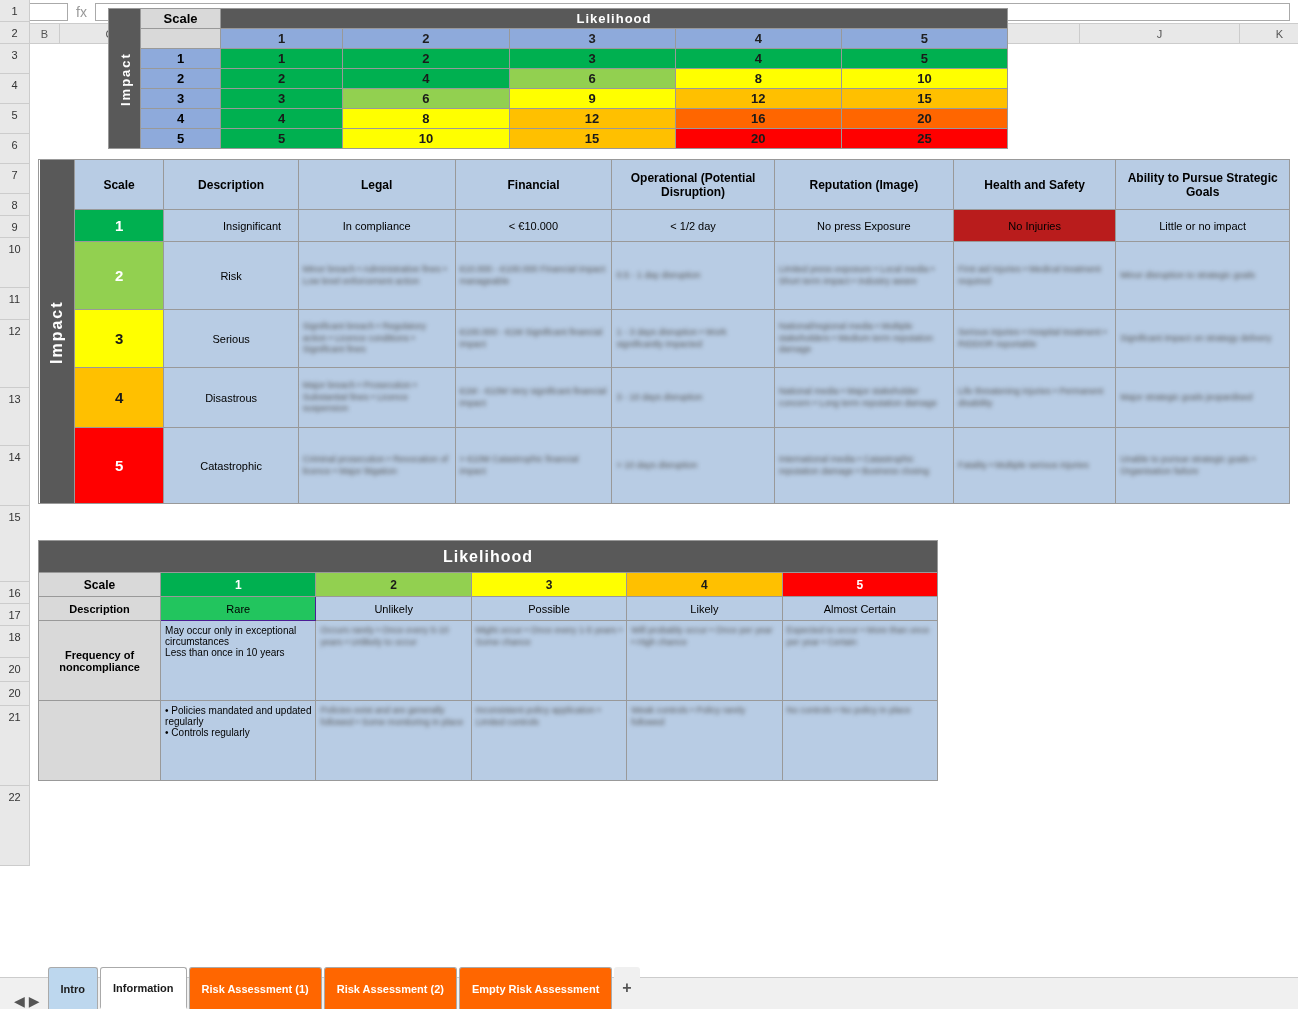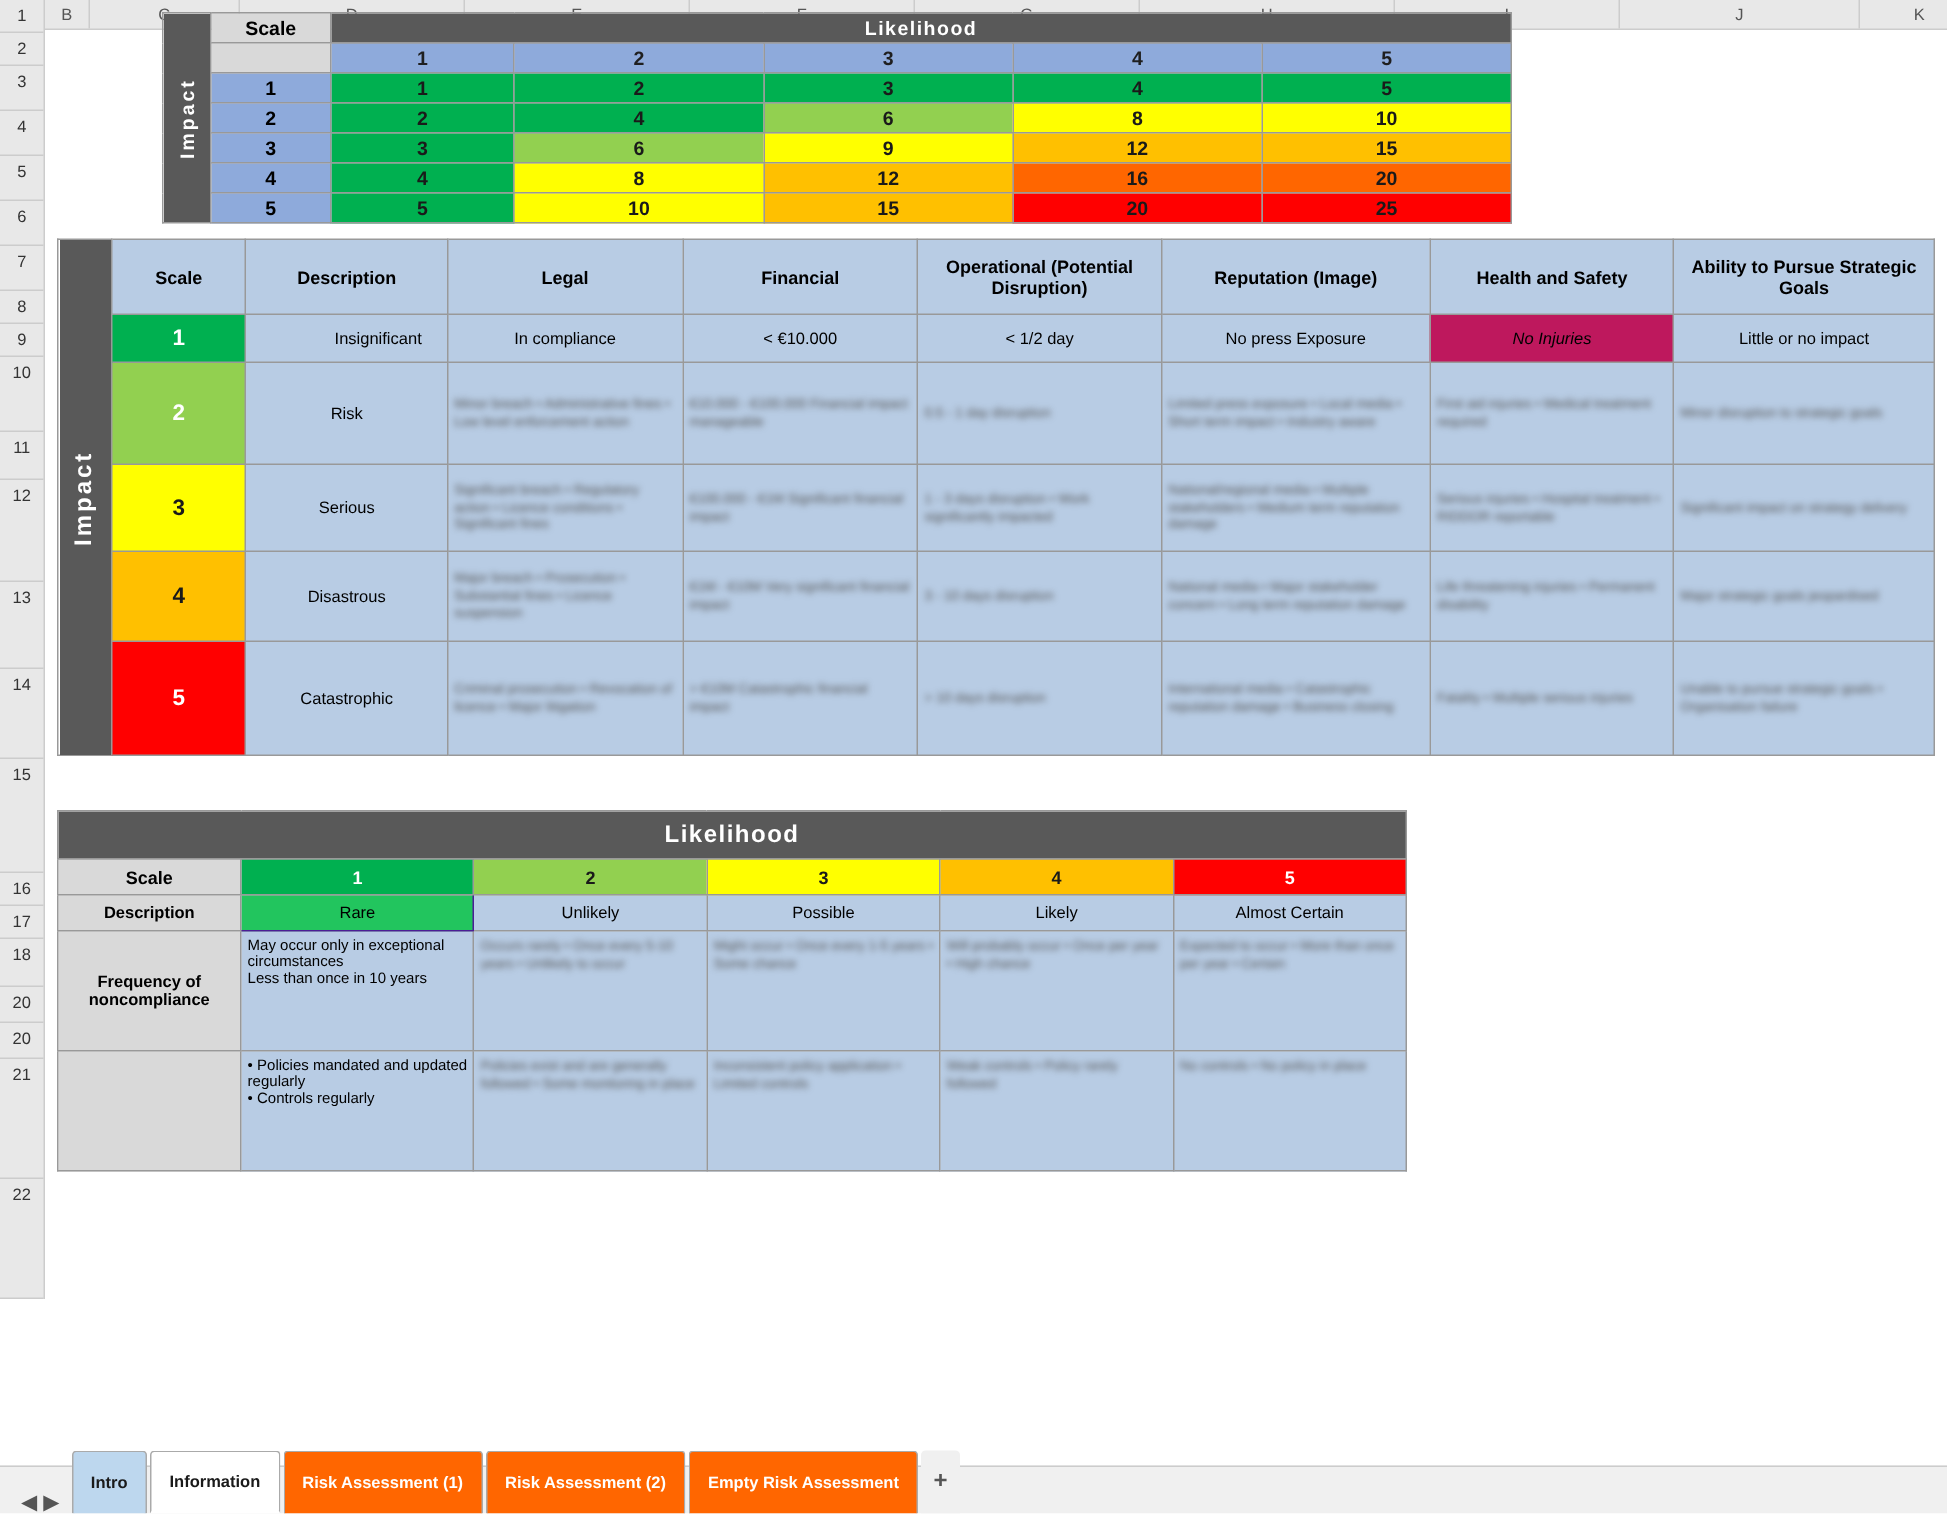--- a/index.html
+++ b/index.html
@@ -206,20 +206,25 @@
       font-size: 11px;
       color: #555;
       border-right: 1px solid #ccc;
     }
   </style>
 </head>
 <body>
 
 <div style="display:flex; flex-direction:column; height:1009px; background:#fff; position:relative;">
 
+  <div class="formula-bar">
+    <input class="cell-ref" value="B1" readonly="" style="">
+    <span class="formula-divider">fx</span>
+    <input class="formula-input" value="" readonly="" style="">
+  </div>
 
   <div class="col-headers-row">
     <div class="ch-corner"></div>
     <div class="ch-cell" style="width:30px;min-width:30px;">B</div>
     <div class="ch-cell" style="width:100px;min-width:100px;">C</div>
     <div class="ch-cell" style="width:150px;min-width:150px;">D</div>
     <div class="ch-cell" style="width:150px;min-width:150px;">E</div>
     <div class="ch-cell" style="width:150px;min-width:150px;">F</div>
     <div class="ch-cell" style="width:150px;min-width:150px;">G</div>
     <div class="ch-cell" style="width:170px;min-width:170px;">H</div>
@@ -336,21 +341,21 @@
                 <td class="impact-table-header" style="border:1px solid #999; width:155px; text-align:center;">Ability to Pursue Strategic Goals</td>
               </tr>
 
               <tr style="height:32px;">
                 <td class="impact-scale-1" style="border:1px solid #999; text-align:center; font-weight:bold; font-size:15px;">1</td>
                 <td style="border:1px solid #999; text-align:center; background:#b8cce4; font-size:11px;padding-left:42px;">Insignificant</td>
                 <td style="border:1px solid #999; text-align:center; background:#b8cce4; font-size:11px;">In compliance</td>
                 <td style="border:1px solid #999; text-align:center; background:#b8cce4; font-size:11px;">&lt; €10.000</td>
                 <td style="border:1px solid #999; text-align:center; background:#b8cce4; font-size:11px;">&lt; 1/2 day</td>
                 <td style="border:1px solid #999; text-align:center; background:#b8cce4; font-size:11px;">No press Exposure</td>
-                <td style="border:1px solid #999; text-align:center; background:#be185d; font-size:11px;font-style:italic;">No Injuries</td>
+                <td style="border:1px solid #999; text-align:center; background:#b91c1c; font-size:11px;">No Injuries</td>
                 <td style="border:1px solid #999; text-align:center; background:#b8cce4; font-size:11px;">Little or no impact</td>
               </tr>
 
               <tr style="height:68px;">
                 <td class="impact-scale-2" style="border:1px solid #999; text-align:center; font-weight:bold; font-size:15px;">2</td>
                 <td style="border:1px solid #999; text-align:center; background:#b8cce4; font-size:11px;">Risk</td>
                 <td style="border:1px solid #999; background:#b8cce4; font-size:9px; padding:2px;">
                     <div class="blurred">Minor breach • Administrative fines • Low level enforcement action</div>
                   </td>
                 <td style="border:1px solid #999; background:#b8cce4; font-size:9px; padding:2px;">

